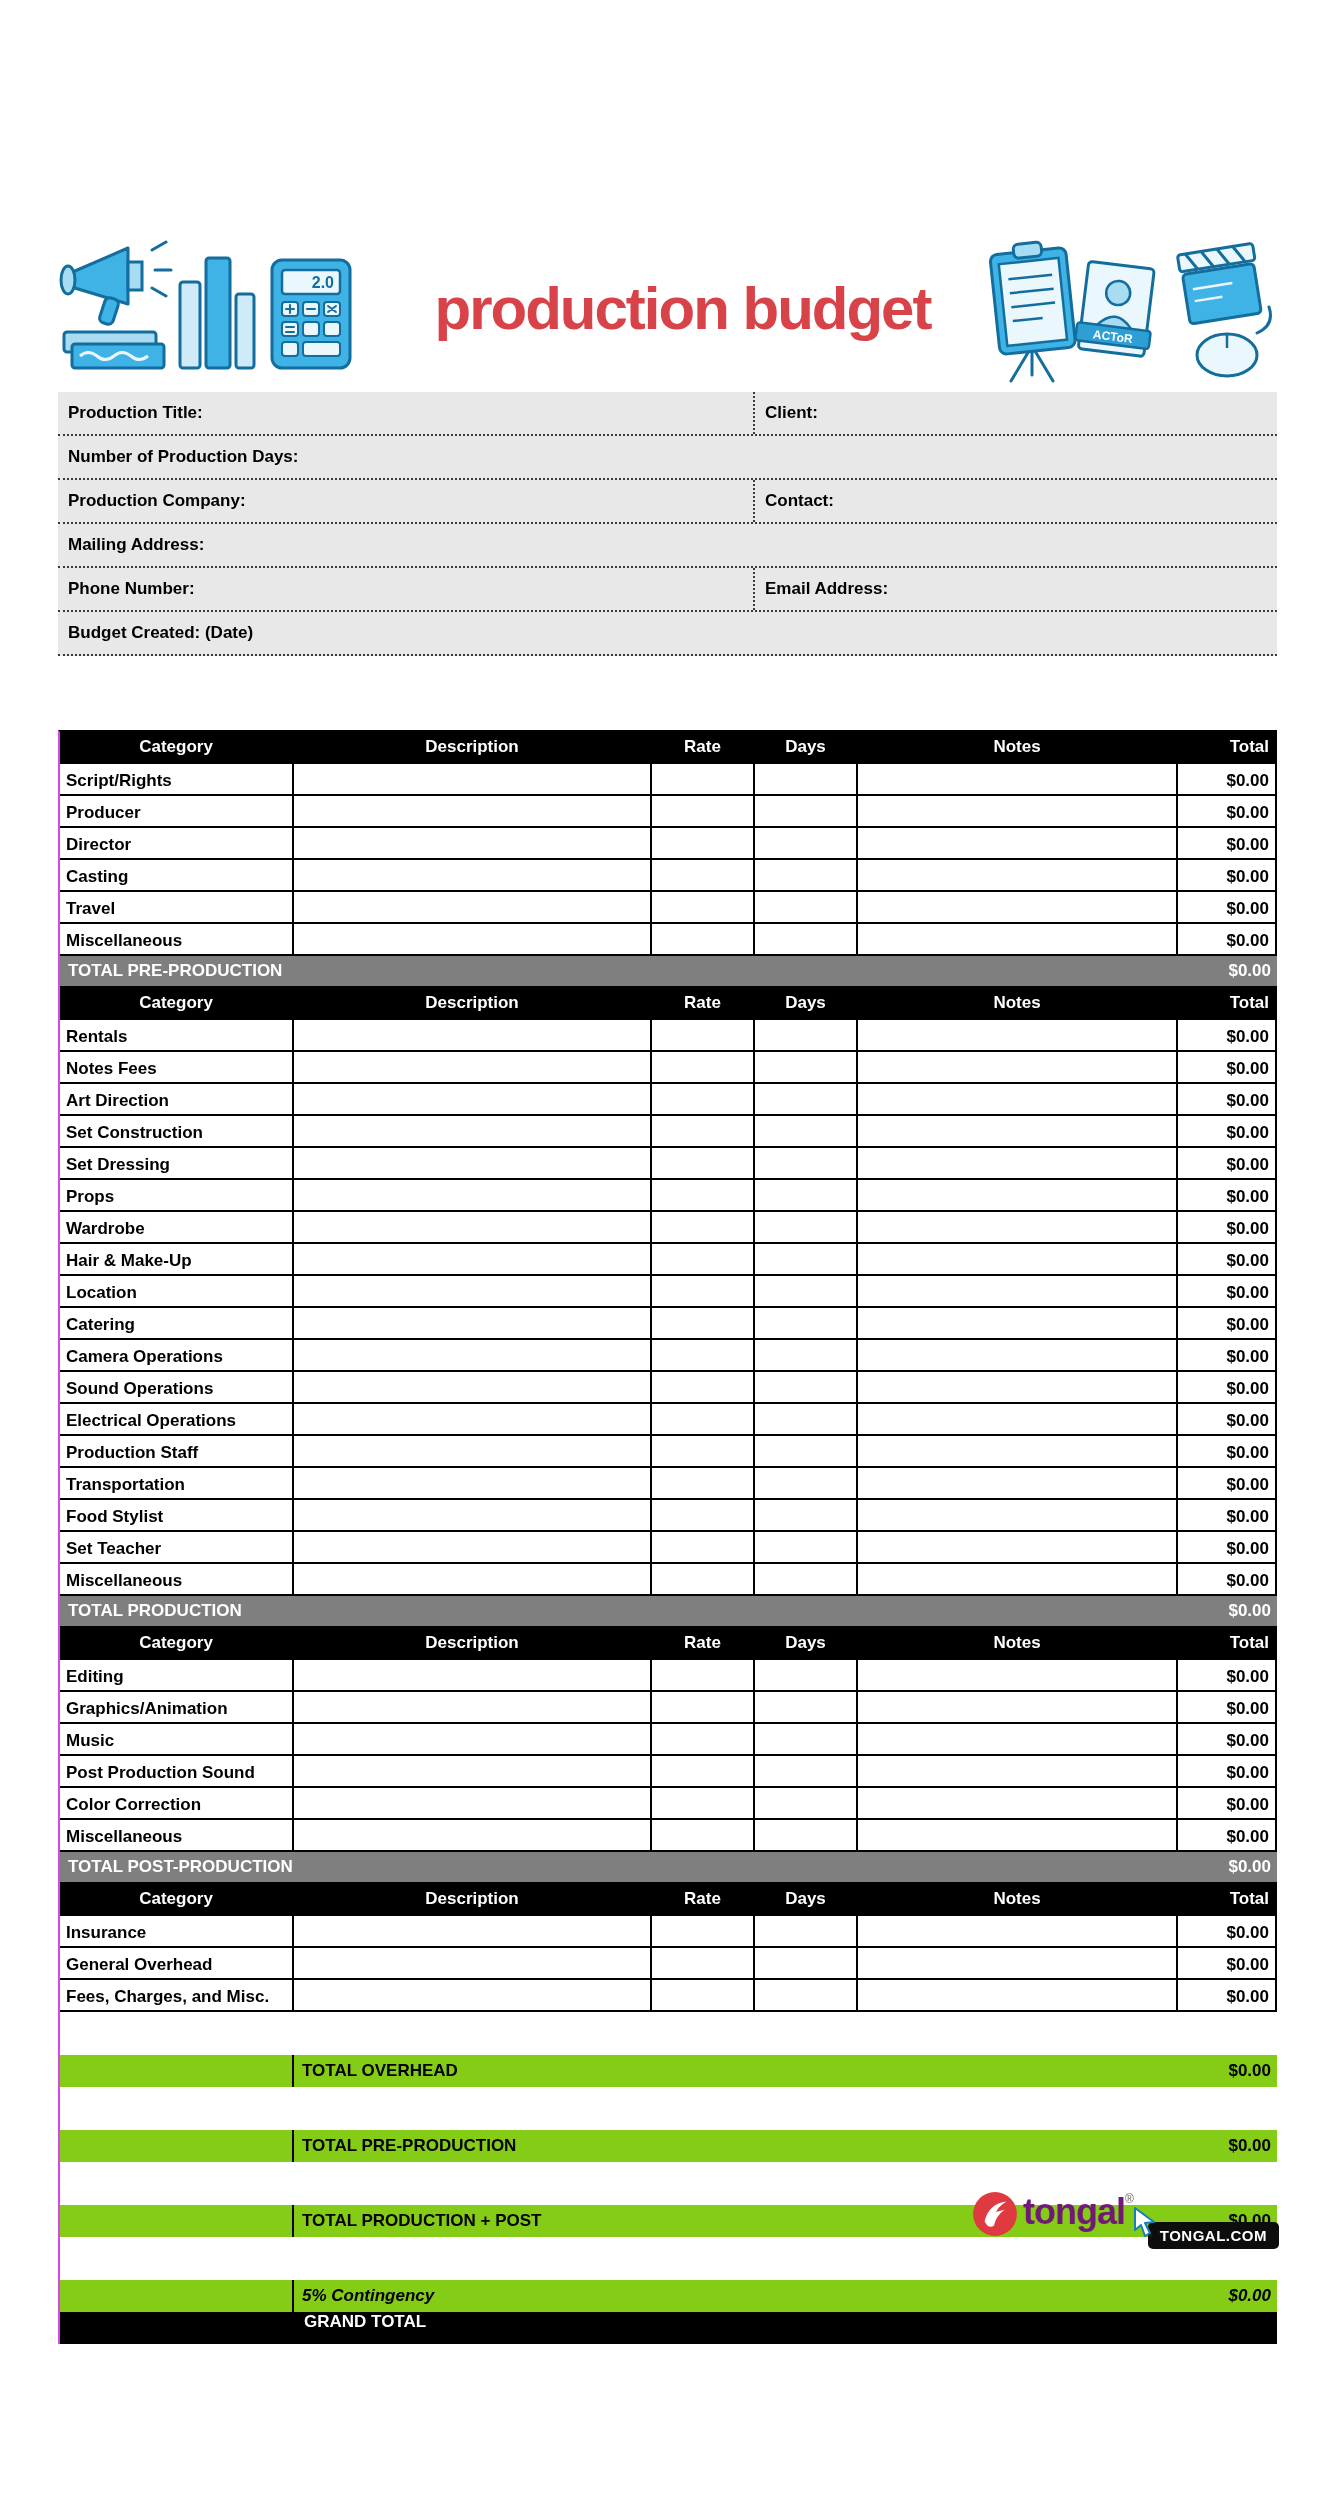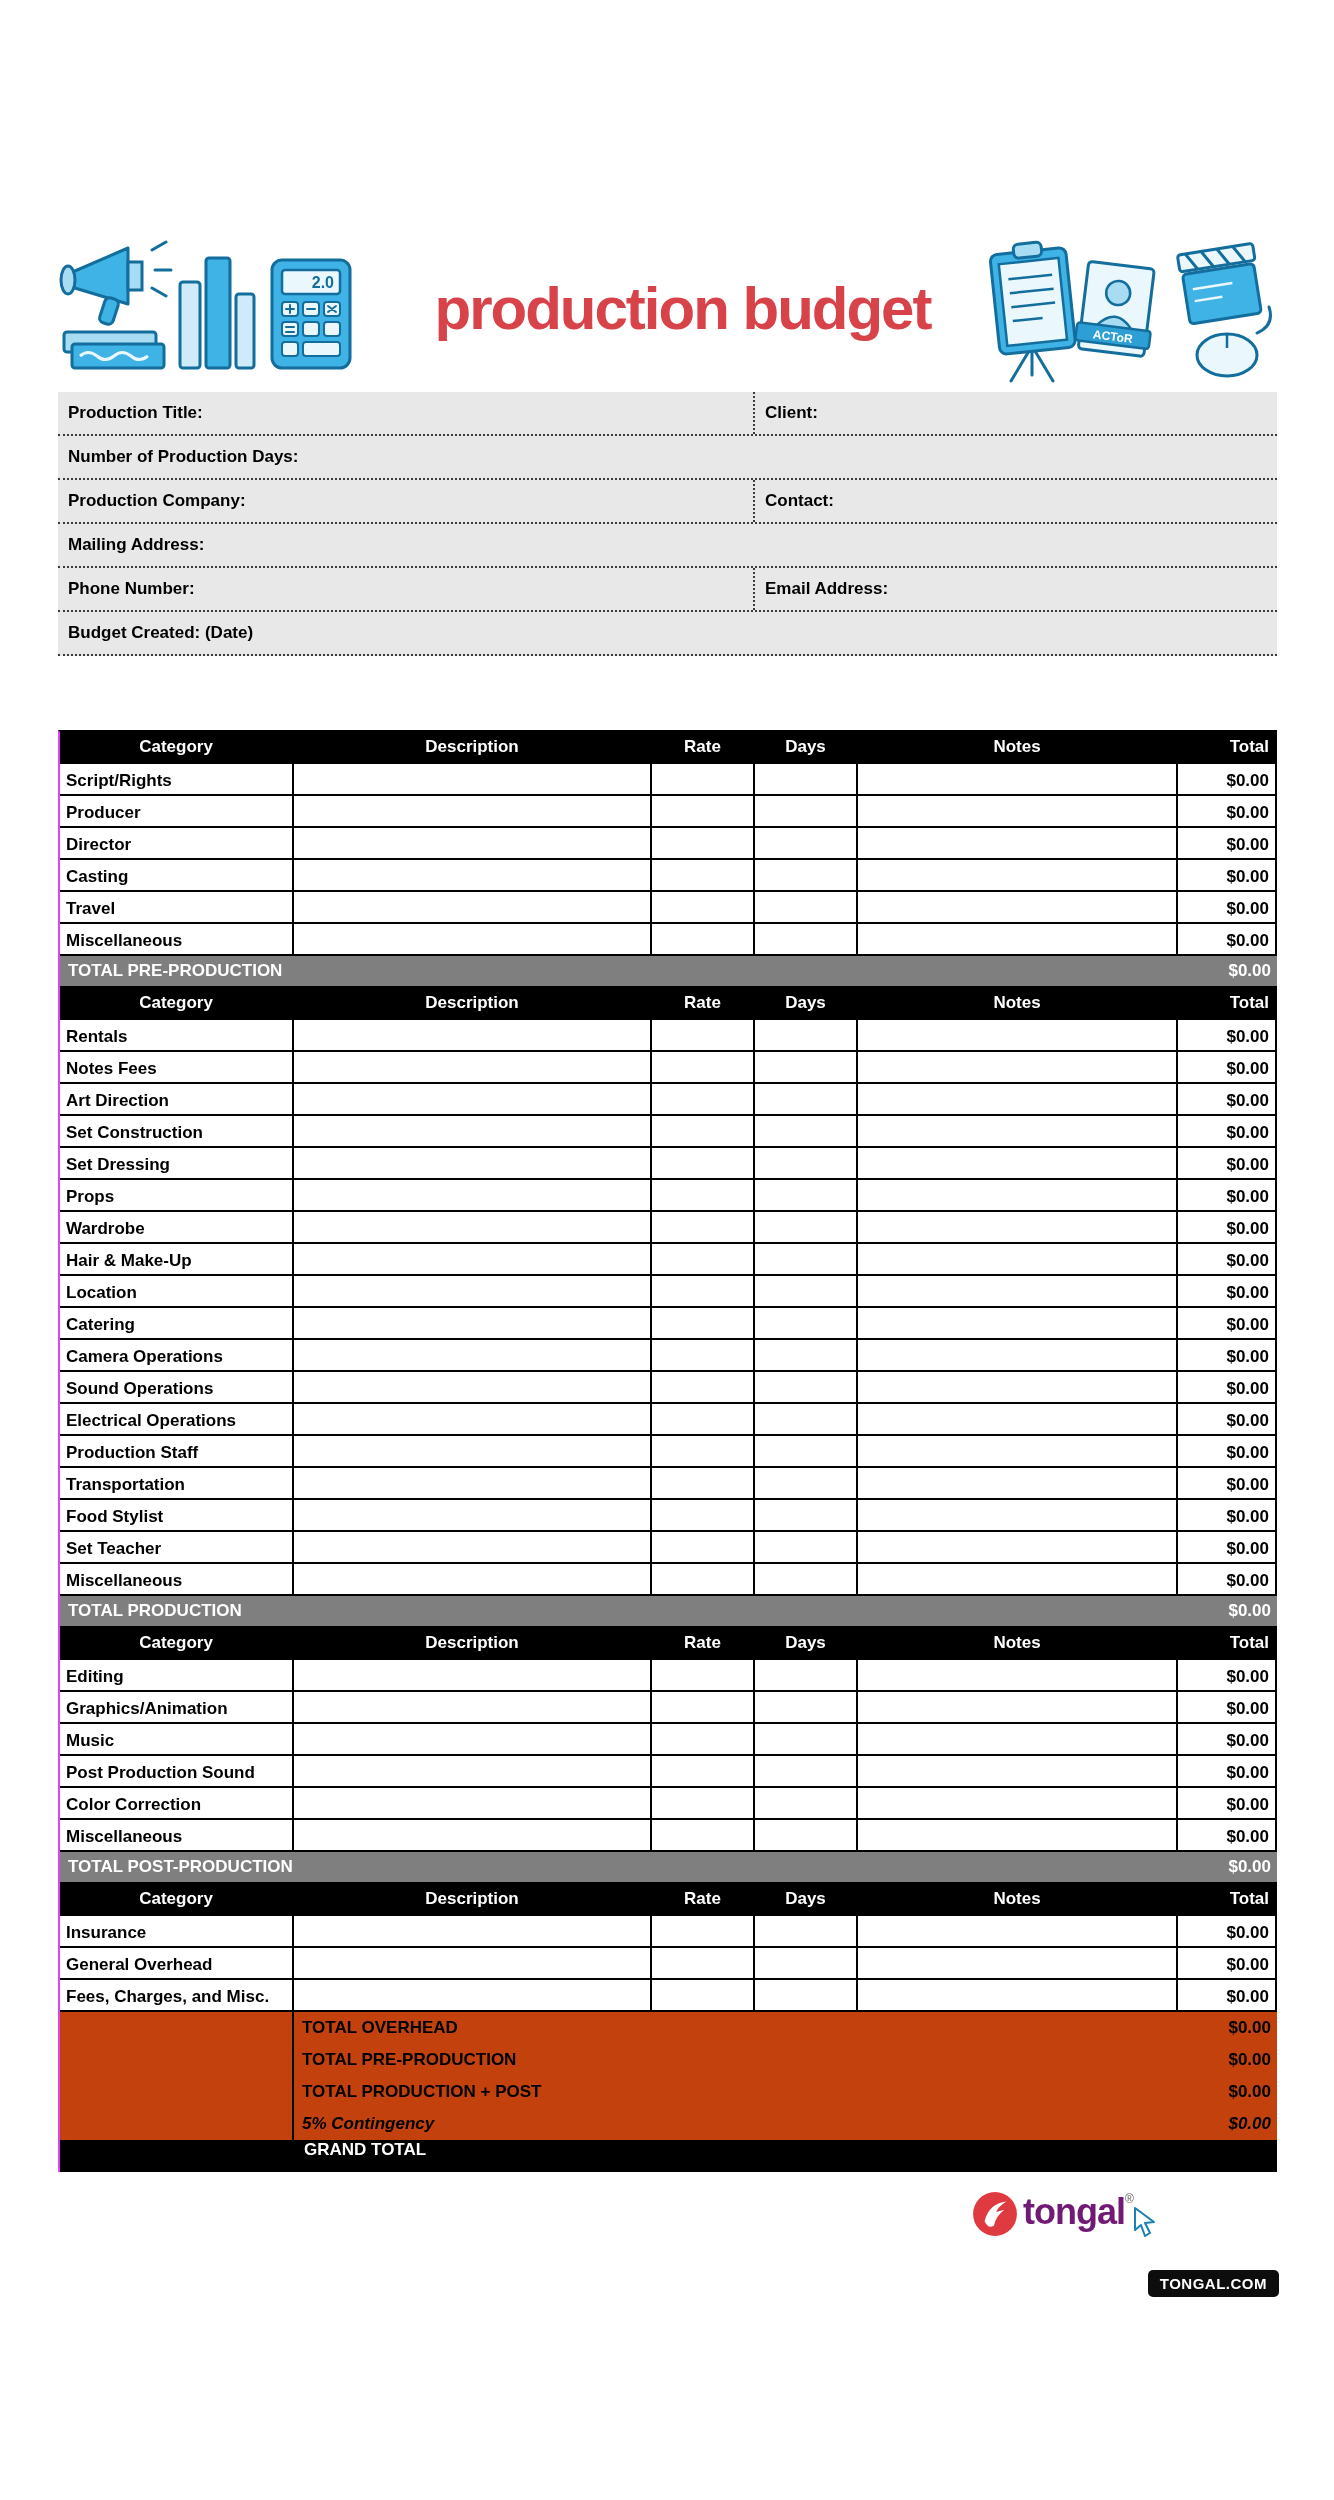--- a/index.html
+++ b/index.html
@@ -28,36 +28,36 @@
   .c1{flex:0 0 358px;}
   .c2{flex:0 0 103px;}
   .c3{flex:0 0 103px;}
   .c4{flex:0 0 320px;}
   .c5{flex:1;justify-content:flex-end;font-weight:700;}
   .head-row .cell{background:#000;color:#fff;font-weight:700;align-items:center;justify-content:center;padding-bottom:0;}
   .head-row .c5{justify-content:flex-end;}
   .total-row{background:#7f7f7f;color:#fff;border-bottom:2px solid #000;}
   .total-row .lab{flex:1;display:flex;align-items:center;padding-left:8px;font-size:17px;font-weight:700;}
   .total-row .val{flex:0 0 99px;display:flex;align-items:center;justify-content:flex-end;padding-right:6px;font-size:17px;font-weight:700;}
-  .srow{display:flex;height:32px;box-sizing:border-box;background:#c2410c;}
+  .srow{display:flex;height:32px;box-sizing:border-box;background:#84cc16;margin-top:43px;}
   .srow .sbox{flex:0 0 234px;border-right:2px solid #000;box-sizing:border-box;}
   .srow .slab{flex:1;display:flex;align-items:center;padding-left:8px;font-size:17px;font-weight:700;}
   .srow .sval{flex:0 0 99px;display:flex;align-items:center;justify-content:flex-end;padding-right:6px;font-size:17px;font-weight:700;}
   .srow.italic .slab,.srow.italic .sval{font-style:italic;}
   .grand-row{display:flex;height:32px;background:#000;color:#fff;box-sizing:border-box;flex-direction:column;}
   .grand-row .glab{flex:1;display:flex;align-items:center;padding-left:244px;font-size:17px;font-weight:700;}
   .grand-row .gval{flex:0 0 99px;display:flex;align-items:center;justify-content:flex-end;padding-right:6px;font-size:17px;font-weight:700;text-decoration:underline;}
 
   
   .footer{position:absolute;top:2188px;right:55px;display:flex;align-items:flex-start;height:76px;}
   .logo-circle{width:48px;height:48px;margin-top:2px;}
   .brand-text{font-size:36px;font-weight:700;color:#701a75;letter-spacing:-1px;line-height:48px;margin-left:4px;}
   .reg{font-size:12px;color:#666;margin-top:4px;}
   .badge-wrap{position:relative;margin-left:14px;margin-top:34px;}
-  .badge{display:inline-block;background:#0d0d0d;color:#fff;font-size:15px;font-weight:700;padding:5px 12px;border-radius:5px;letter-spacing:0.5px;margin-top:48px;}
+  .badge{display:inline-block;background:#0d0d0d;color:#fff;font-size:15px;font-weight:700;padding:5px 12px;border-radius:5px;letter-spacing:0.5px;}
   .cursor-icon{position:absolute;left:-16px;top:-16px;width:26px;height:32px;}
 </style>
 </head>
 <body>
 
 <div class="page">
 
   <header class="brand-header">
     <svg class="doodles-left" viewBox="0 0 330 152">
       <g>

